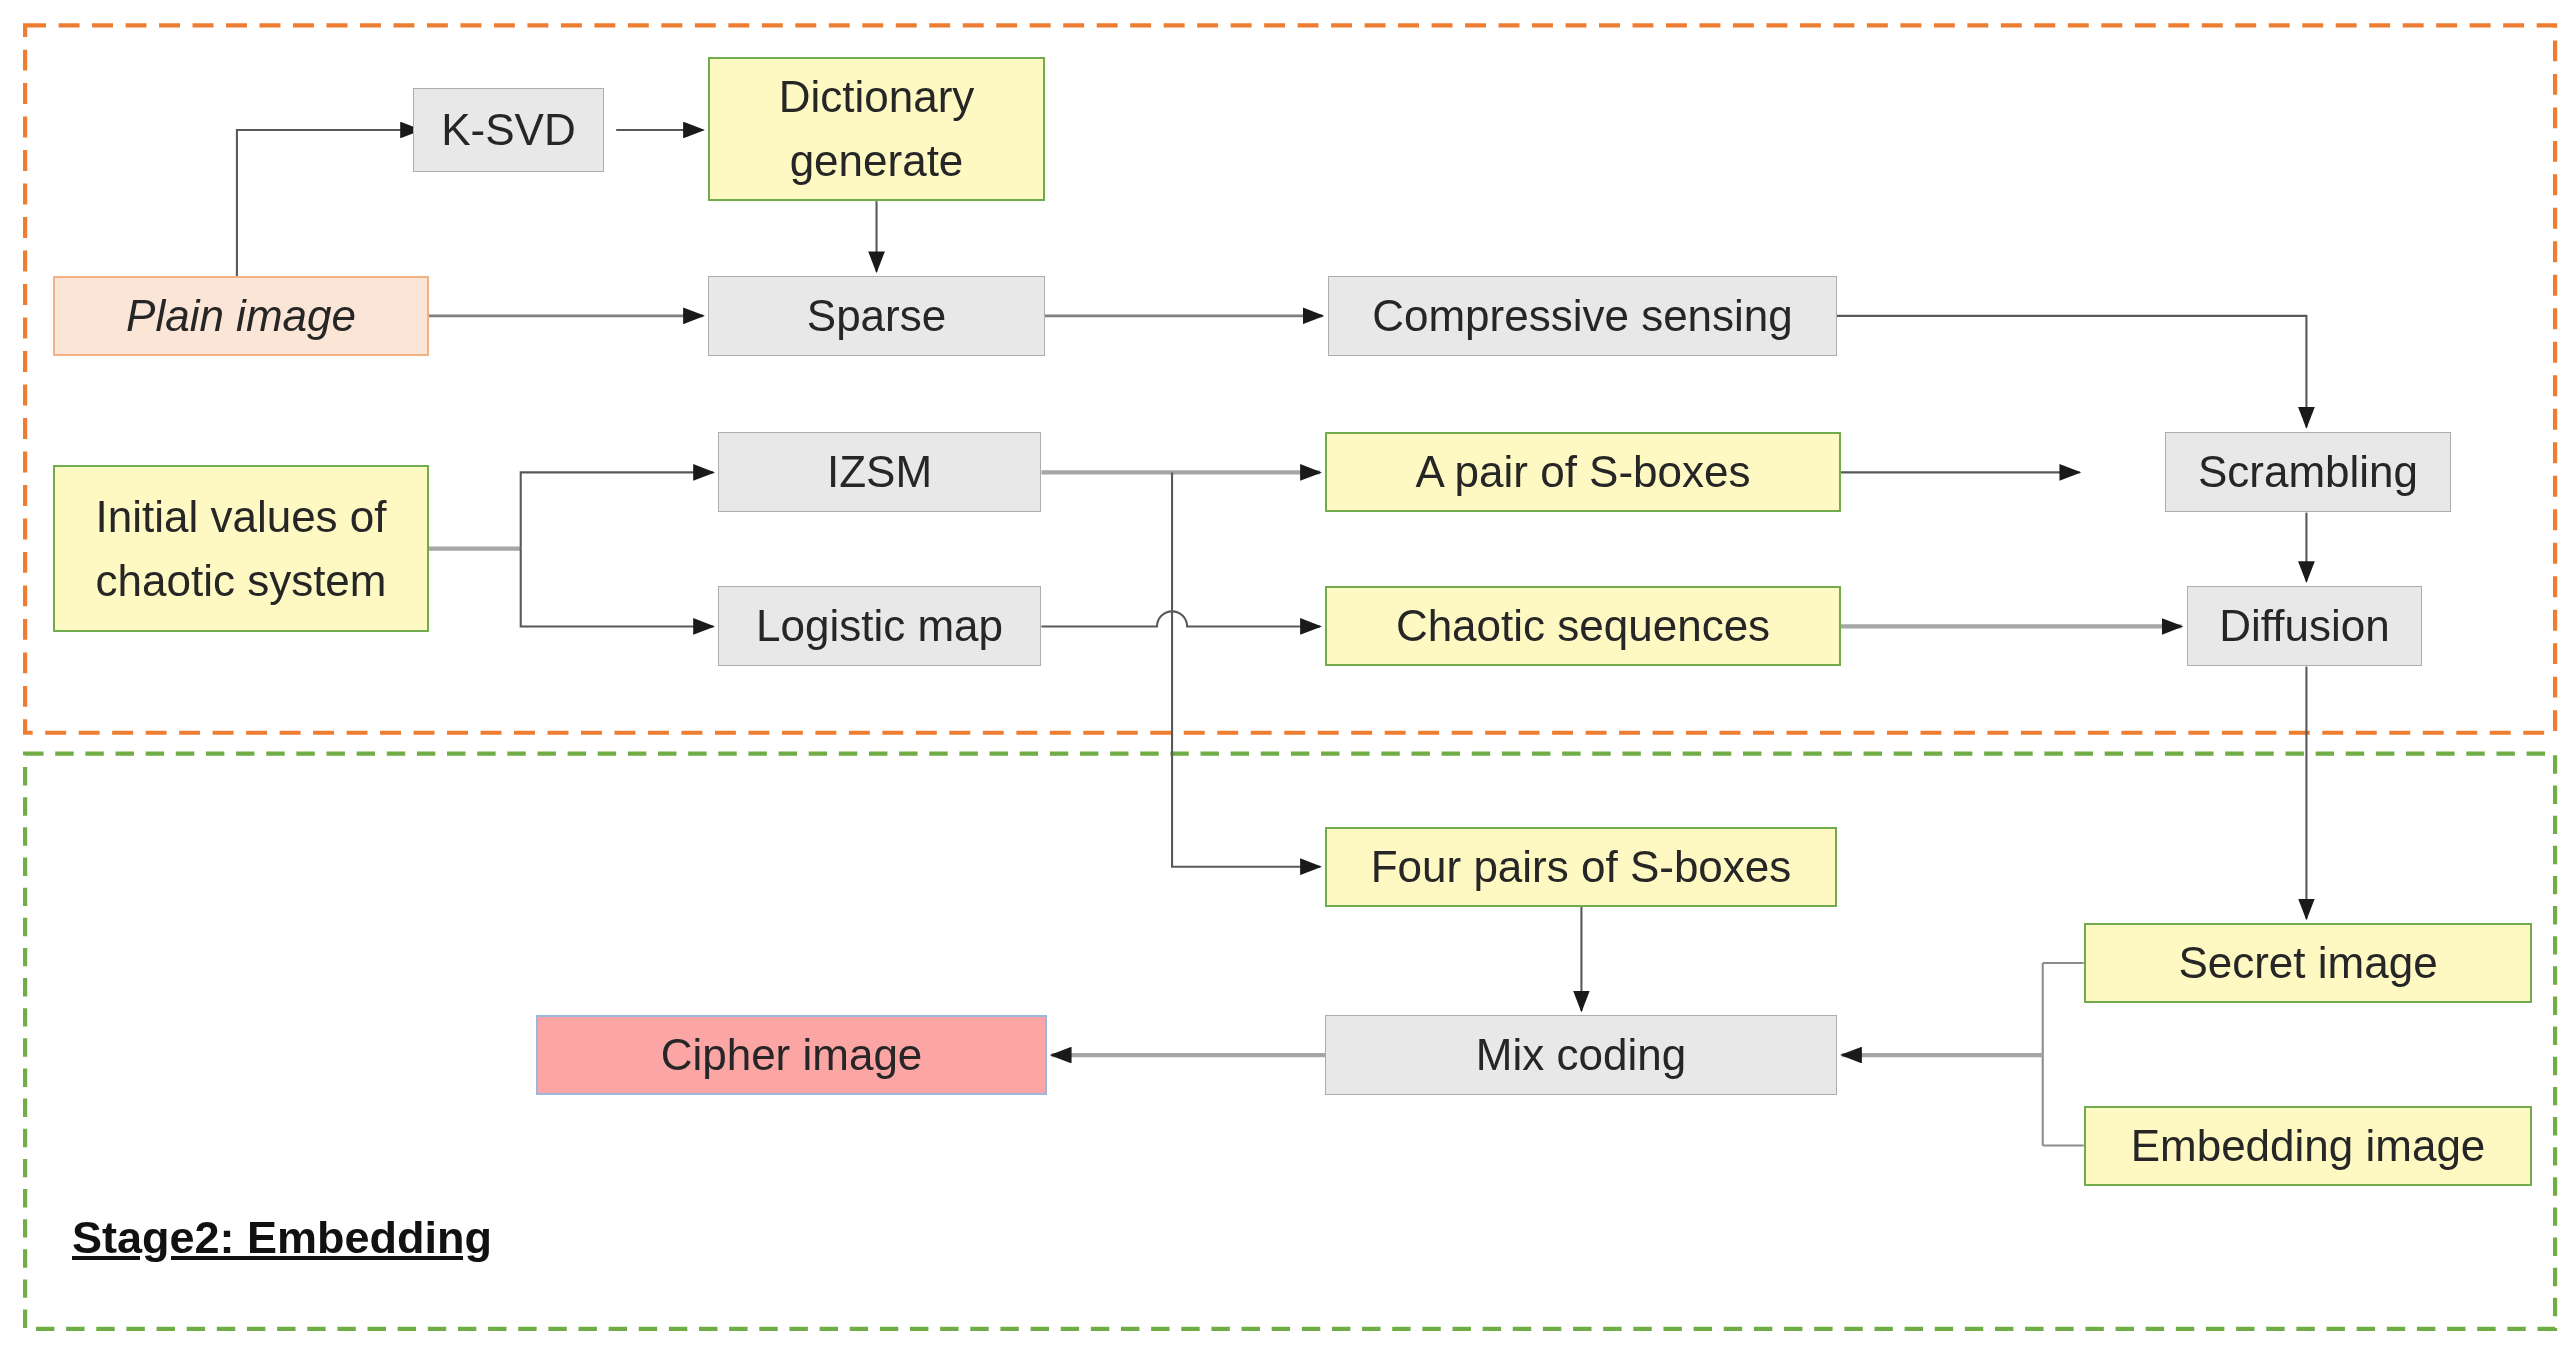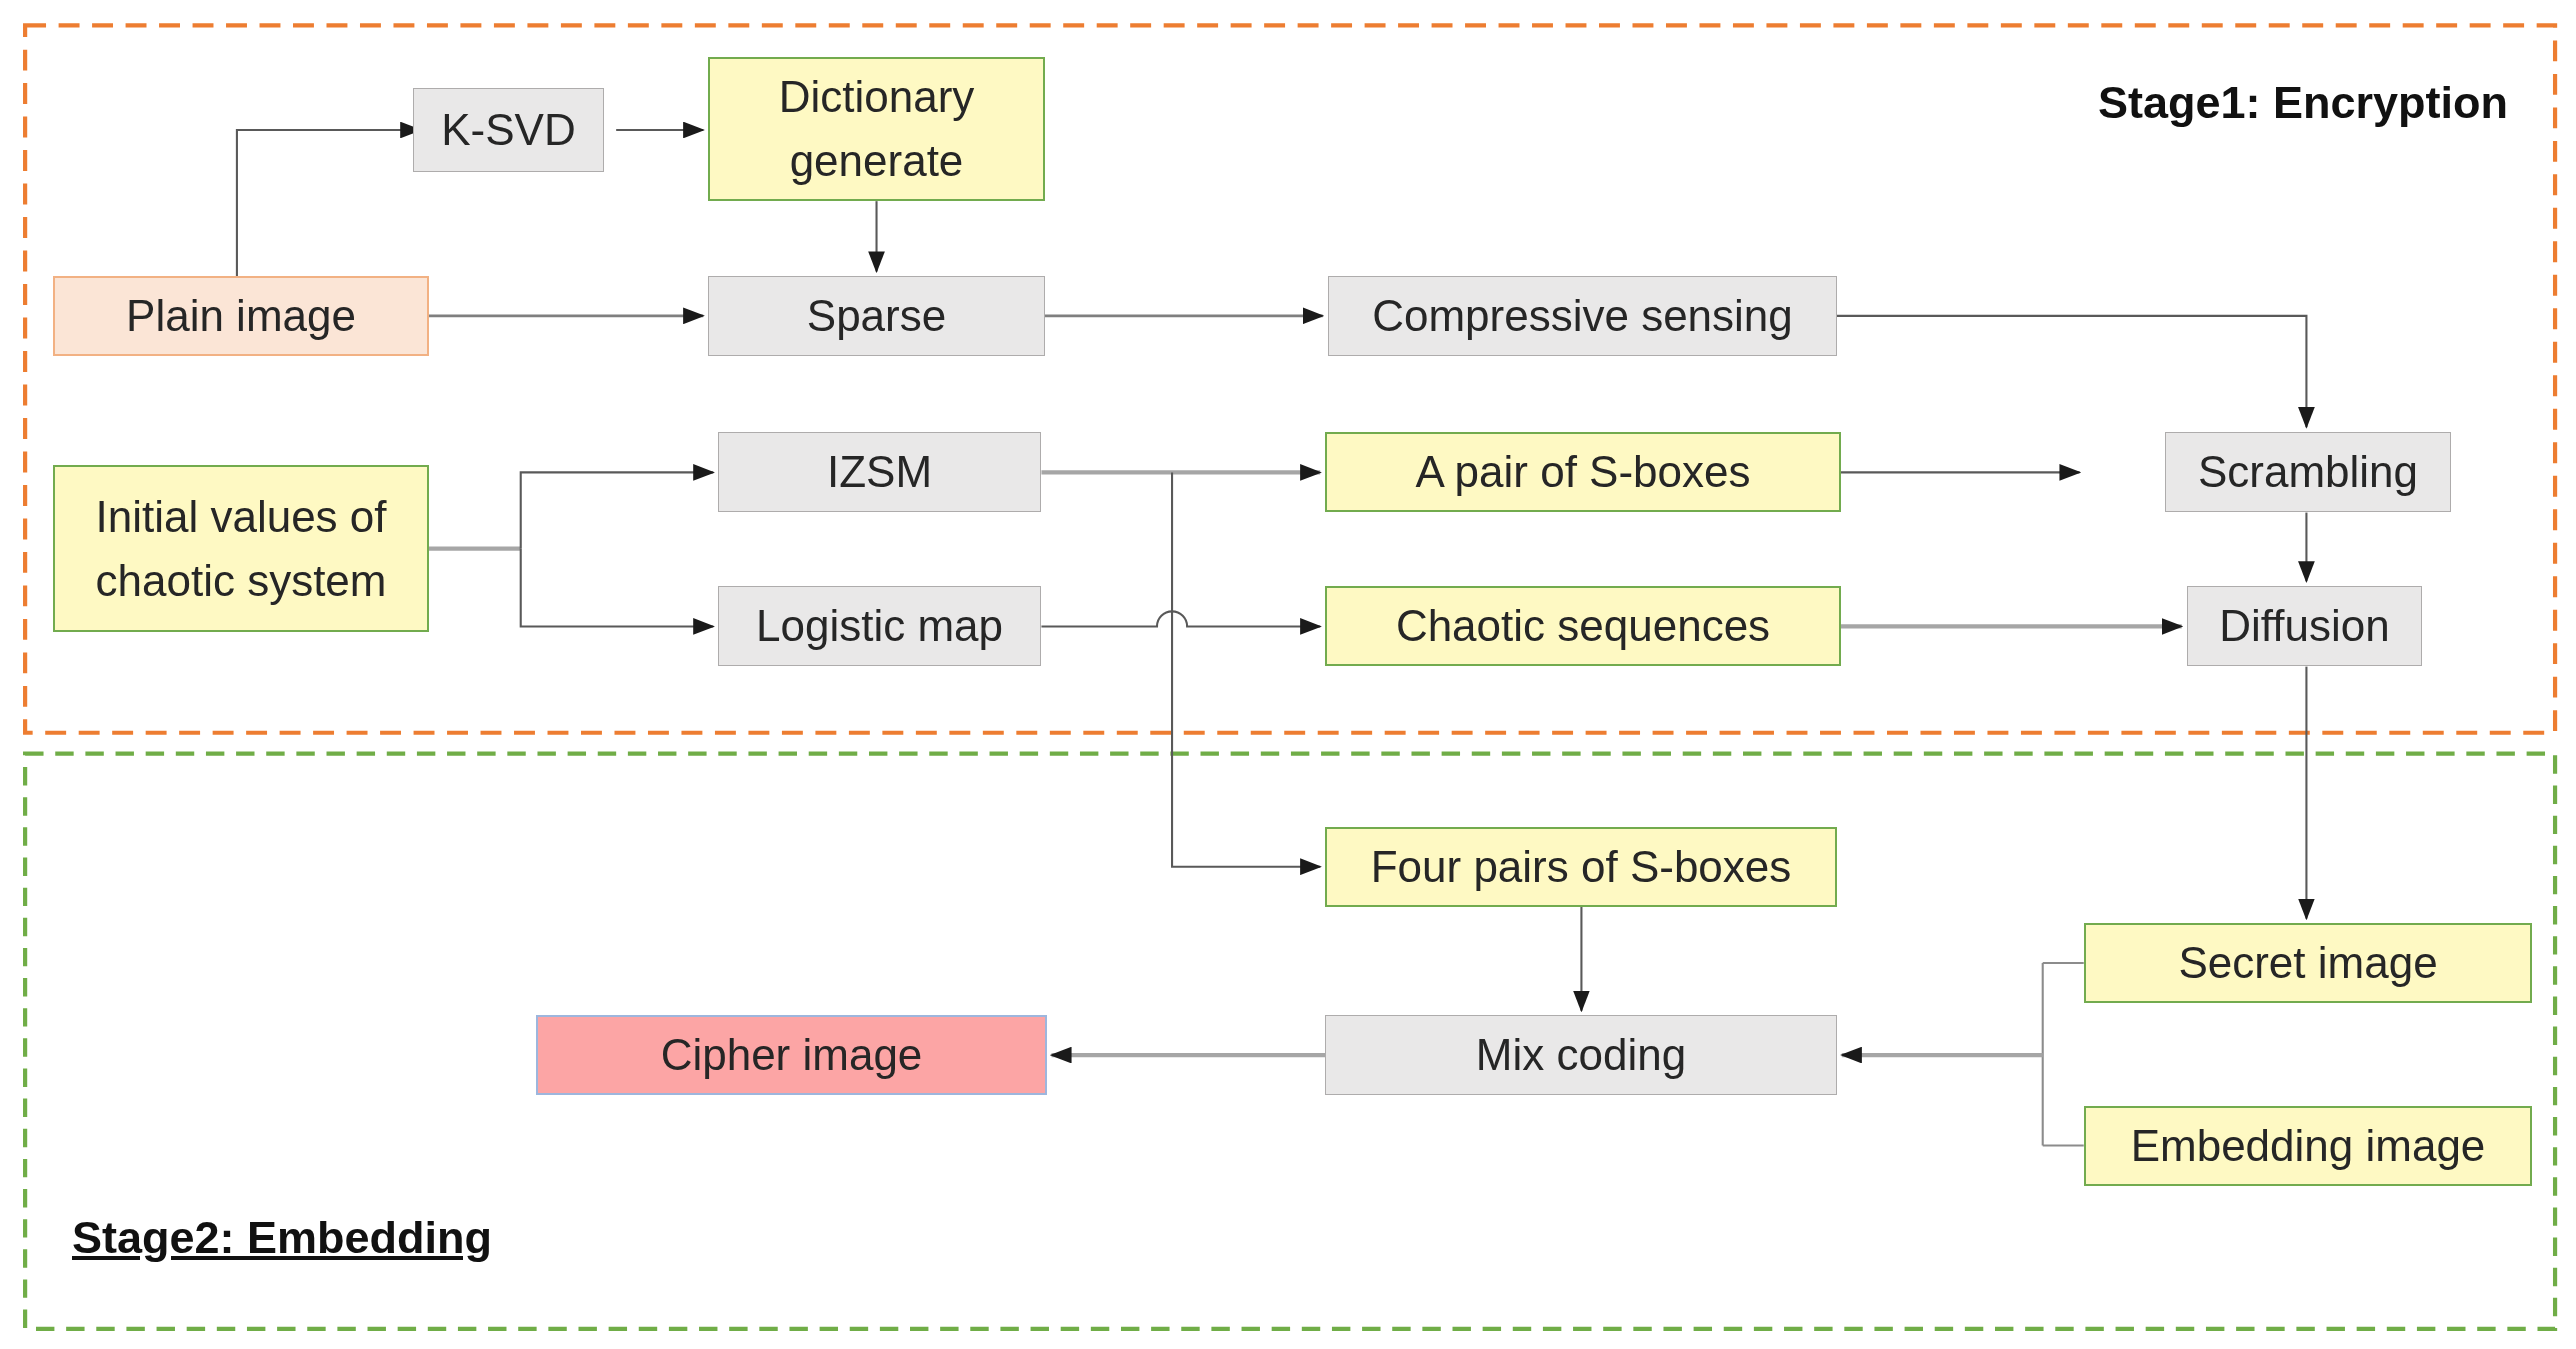--- a/index.html
+++ b/index.html
@@ -20,21 +20,21 @@
     position:absolute;
     display:flex;align-items:center;justify-content:center;
     text-align:center;
     box-sizing:border-box;
     font-size:44px;line-height:1.45;color:#262626;
     padding:0 15px;
     z-index:2;
   }
   .box.gray {background:#e9e8e8;border:1.7px solid #aeacac;}
   .box.green{background:#fef9c3;border:2.5px solid #72ab4e;}
-  .box.peach{background:#fbe5d6;border:2.5px solid #f2b183;}
+  .box.peach{background:#fbe5d6;border:2.5px solid #f2b183;font-style:italic;}
   .box.blue {background:#fca5a5;border:2.5px solid #9db6dd;}
   .stage-label{
     position:absolute;
     font-size:45px;font-weight:bold;color:#111111;
     white-space:nowrap;z-index:2;
   }
   #stage1-label{left:2034px;top:77px;width:474px;text-align:right;}
   #stage2-label{left:72px;top:1212px;text-decoration:underline;}
 </style>
 </head>
@@ -73,21 +73,20 @@
     <path class="edge-thin" d="M2755,796 L2755,1097" marker-end="url(#ah)"></path>
     <path class="edge-thin" d="M1889,1083 L1889,1207" marker-end="url(#ah)"></path>
 
     <path class="edge-bracket" d="M2489,1150 L2440,1150"></path>
     <path class="edge-bracket" d="M2489,1368 L2440,1368"></path>
     <path class="edge-bracket" d="M2440,1150 L2440,1368"></path>
     <path class="edge-thick" d="M2440,1260 L2200,1260" marker-end="url(#ah)"></path>
     <path class="edge-thick" d="M1583,1260 L1256,1260" marker-end="url(#ah)"></path>
   </svg>
 
-  <div class="stage-label" id="stage1-label">Stage1: Encryption</div>
   <div class="stage-label" id="stage2-label">Stage2: Embedding</div>
 
   <div class="box peach" style="left:53px;top:276px;width:376px;height:80px">Plain image</div>
 
   <div class="box gray" style="left:413px;top:88px;width:191px;height:84px">K-SVD</div>
 
   <div class="box green" style="left:708px;top:57px;width:337px;height:144px">Dictionary generate</div>
 
   <div class="box gray" style="left:708px;top:276px;width:337px;height:80px">Sparse</div>
 

